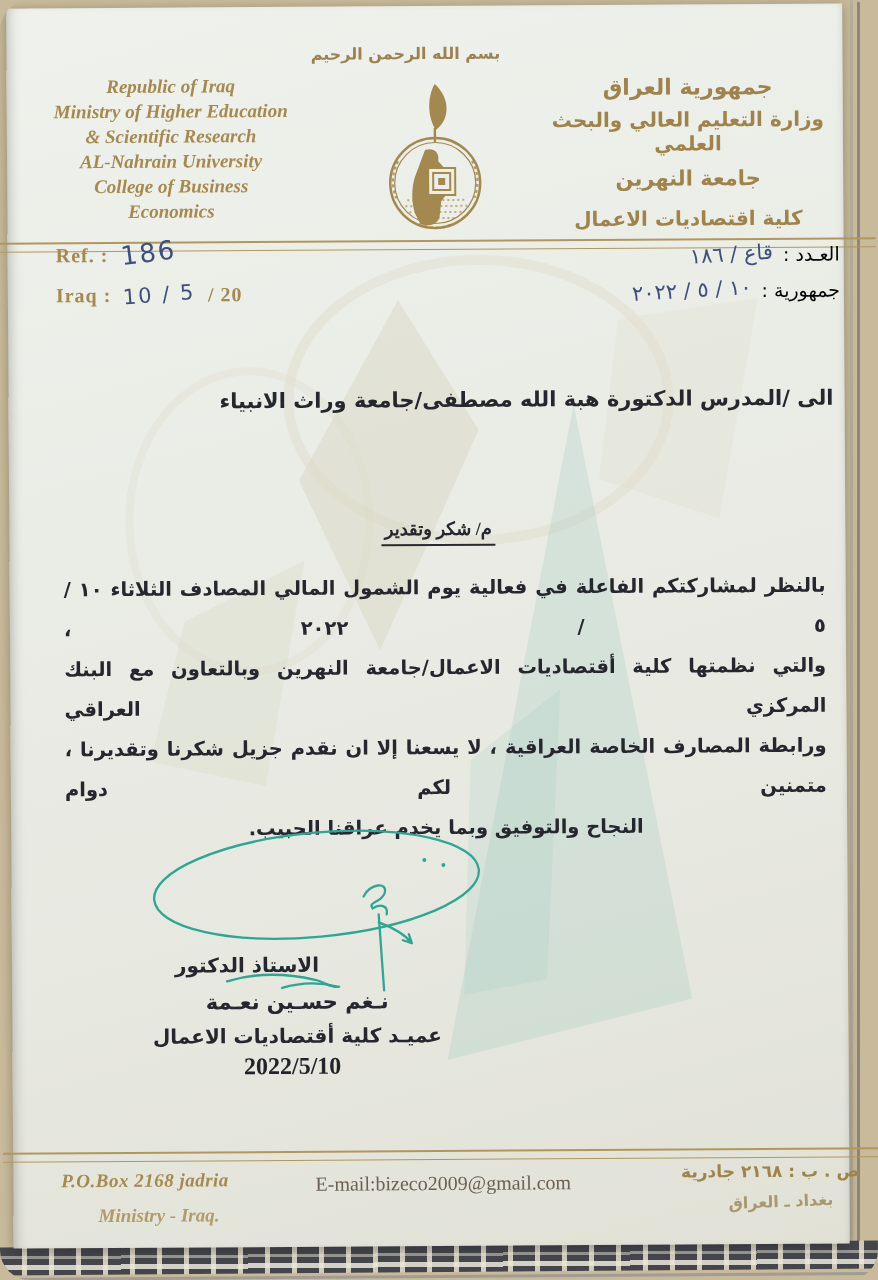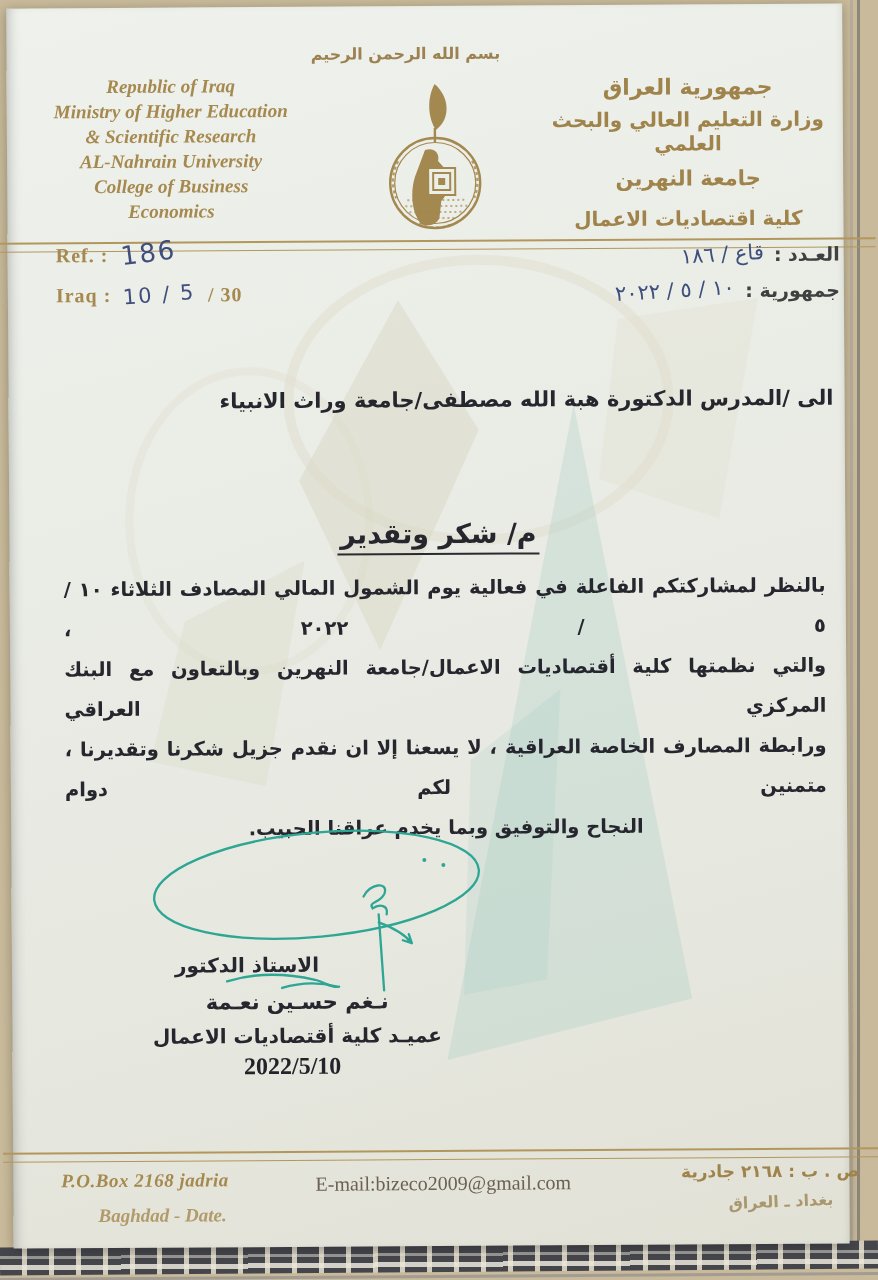--- a/index.html
+++ b/index.html
@@ -1,17 +1,17 @@
 <!DOCTYPE html>
 <html lang="ar"><head>
 <meta charset="utf-8">
 <style>
   html,body{margin:0;padding:0;}
   body{background:#c8ba9a;font-family:"DejaVu Sans",sans-serif;}
-  .stage{position:relative;width:878px;height:1280px;overflow:hidden;background:#c8ba9a;}
+  .stage{position:relative;width:878px;height:1280px;overflow:hidden;background:#c8ba9a;border-radius:30px;}
 
   
   .edge-strip{position:absolute;top:0;height:1250px;background:#b7ad9b;}
   .edge-line{position:absolute;top:0;height:1248px;background:#7a756d;opacity:.75;}
   .ornament-strip{position:absolute;left:0;right:0;top:1244px;height:28px;
     background:
       linear-gradient(0deg, rgba(255,255,255,0) 0 5px, rgba(235,232,220,.85) 5px 10px, rgba(255,255,255,0) 10px 16px, rgba(235,232,220,.5) 16px 19px, rgba(255,255,255,0) 19px),
       repeating-linear-gradient(90deg,#45464c 0 22px,#cfcaba 22px 27px);
     transform:rotate(-0.45deg);}
   .ground-line{position:absolute;left:-6px;right:-6px;top:1275px;height:2.5px;background:#a29c92;transform:rotate(-0.4deg);}
@@ -37,26 +37,26 @@
 
   .rule{position:absolute;left:0;right:0;height:7px;border-top:2.2px solid #b2975c;border-bottom:1.6px solid #b2975c;}
   .rule.top{top:240px;}
   .rule.bottom{top:1150px;}
 
   .ref-row{position:absolute;display:flex;align-items:baseline;gap:12px;}
   .ref-label{font-family:"Liberation Serif",serif;font-weight:bold;font-size:20px;color:#a5894e;letter-spacing:1px;}
   .hand-en{font-size:26px;transform:rotate(-7deg);letter-spacing:2px;}
   .hand-en2{font-size:21px;transform:rotate(-4deg);letter-spacing:2px;}
   .ar-ref{position:absolute;right:36px;display:flex;direction:rtl;align-items:baseline;gap:10px;}
-  .ar-ref .lbl{font-size:19px;font-weight:bold;color:#404040;}
+  .ar-ref .lbl{font-size:19px;font-weight:normal;color:#000000;}
   .hand-ar{font-size:21px;transform:rotate(-3deg);}
 
   .addressee{position:absolute;top:388px;right:43px;left:40px;direction:rtl;text-align:right;font-size:21px;white-space:nowrap;}
   .subject-wrap{position:absolute;top:518px;left:0;right:0;text-align:center;}
-  .subject{display:inline-block;direction:rtl;font-size:27px;font-weight:bold;color:#26262e;border-bottom:2.5px solid #2a2a31;padding:0 3px 4px;}
+  .subject{display:inline-block;direction:rtl;font-size:18px;font-weight:bold;color:#26262e;border-bottom:2.5px solid #2a2a31;padding:0 3px 4px;font-family:Liberation Serif, serif;}
 
   .bodytext{position:absolute;top:568px;left:64px;right:52px;direction:rtl;font-size:19.5px;line-height:40px;}
   .jline{text-align:justify;text-align-last:justify;}
   .cline{text-align:center;}
 
   .sig-svg{position:absolute;left:130px;top:822px;}
   .sigline{position:absolute;left:120px;width:350px;text-align:center;direction:rtl;}
   .sig-title{top:952px;font-size:20px;left:70px;}
   .sig-name{top:989px;font-size:21px;}
   .sig-pos{top:1023px;font-size:20px;}
@@ -139,21 +139,21 @@
 
     <div class="rule top"></div>
 
     <div class="ref-row" style="left:58px;top:236px;">
       <span class="ref-label">Ref. :</span>
       <span class="hand hand-en">186</span>
     </div>
     <div class="ref-row" style="left:58px;top:281px;">
       <span class="ref-label">Iraq :</span>
       <span class="hand hand-en2">10 / 5</span>
-      <span class="ref-label">/ 30</span>
+      <span class="ref-label">/ 20</span>
     </div>
 
     <div class="ar-ref" style="top:244px;">
       <span class="lbl">العـدد :</span>
       <span class="hand hand-ar">قاع / ١٨٦</span>
     </div>
     <div class="ar-ref" style="top:280px;">
       <span class="lbl">جمهورية :</span>
       <span class="hand hand-ar">١٠ / ٥ / ٢٠٢٢</span>
     </div>
@@ -186,18 +186,18 @@
       </g>
     </svg>
 
     <div class="sigline ink sig-title">الاستاذ الدكتور</div>
     <div class="sigline ink sig-name">نـغم حسـين نعـمة</div>
     <div class="sigline ink sig-pos">عميـد كلية أقتصاديات الاعمال</div>
     <div class="sig-date">2022/5/10</div>
 
     <div class="rule bottom"></div>
     <div class="foot-en1 serifgold">P.O.Box   2168 jadria</div>
-    <div class="foot-en2 serifgold">Baghdad - Date.</div>
+    <div class="foot-en2 serifgold">Ministry - Iraq.</div>
     <div class="foot-email">E-mail:bizeco2009@gmail.com</div>
     <div class="foot-ar1">ص . ب : ٢١٦٨ جادرية</div>
     <div class="foot-ar2">بغداد ـ العراق</div>
   </div>
 </div>
 
 </body></html>

